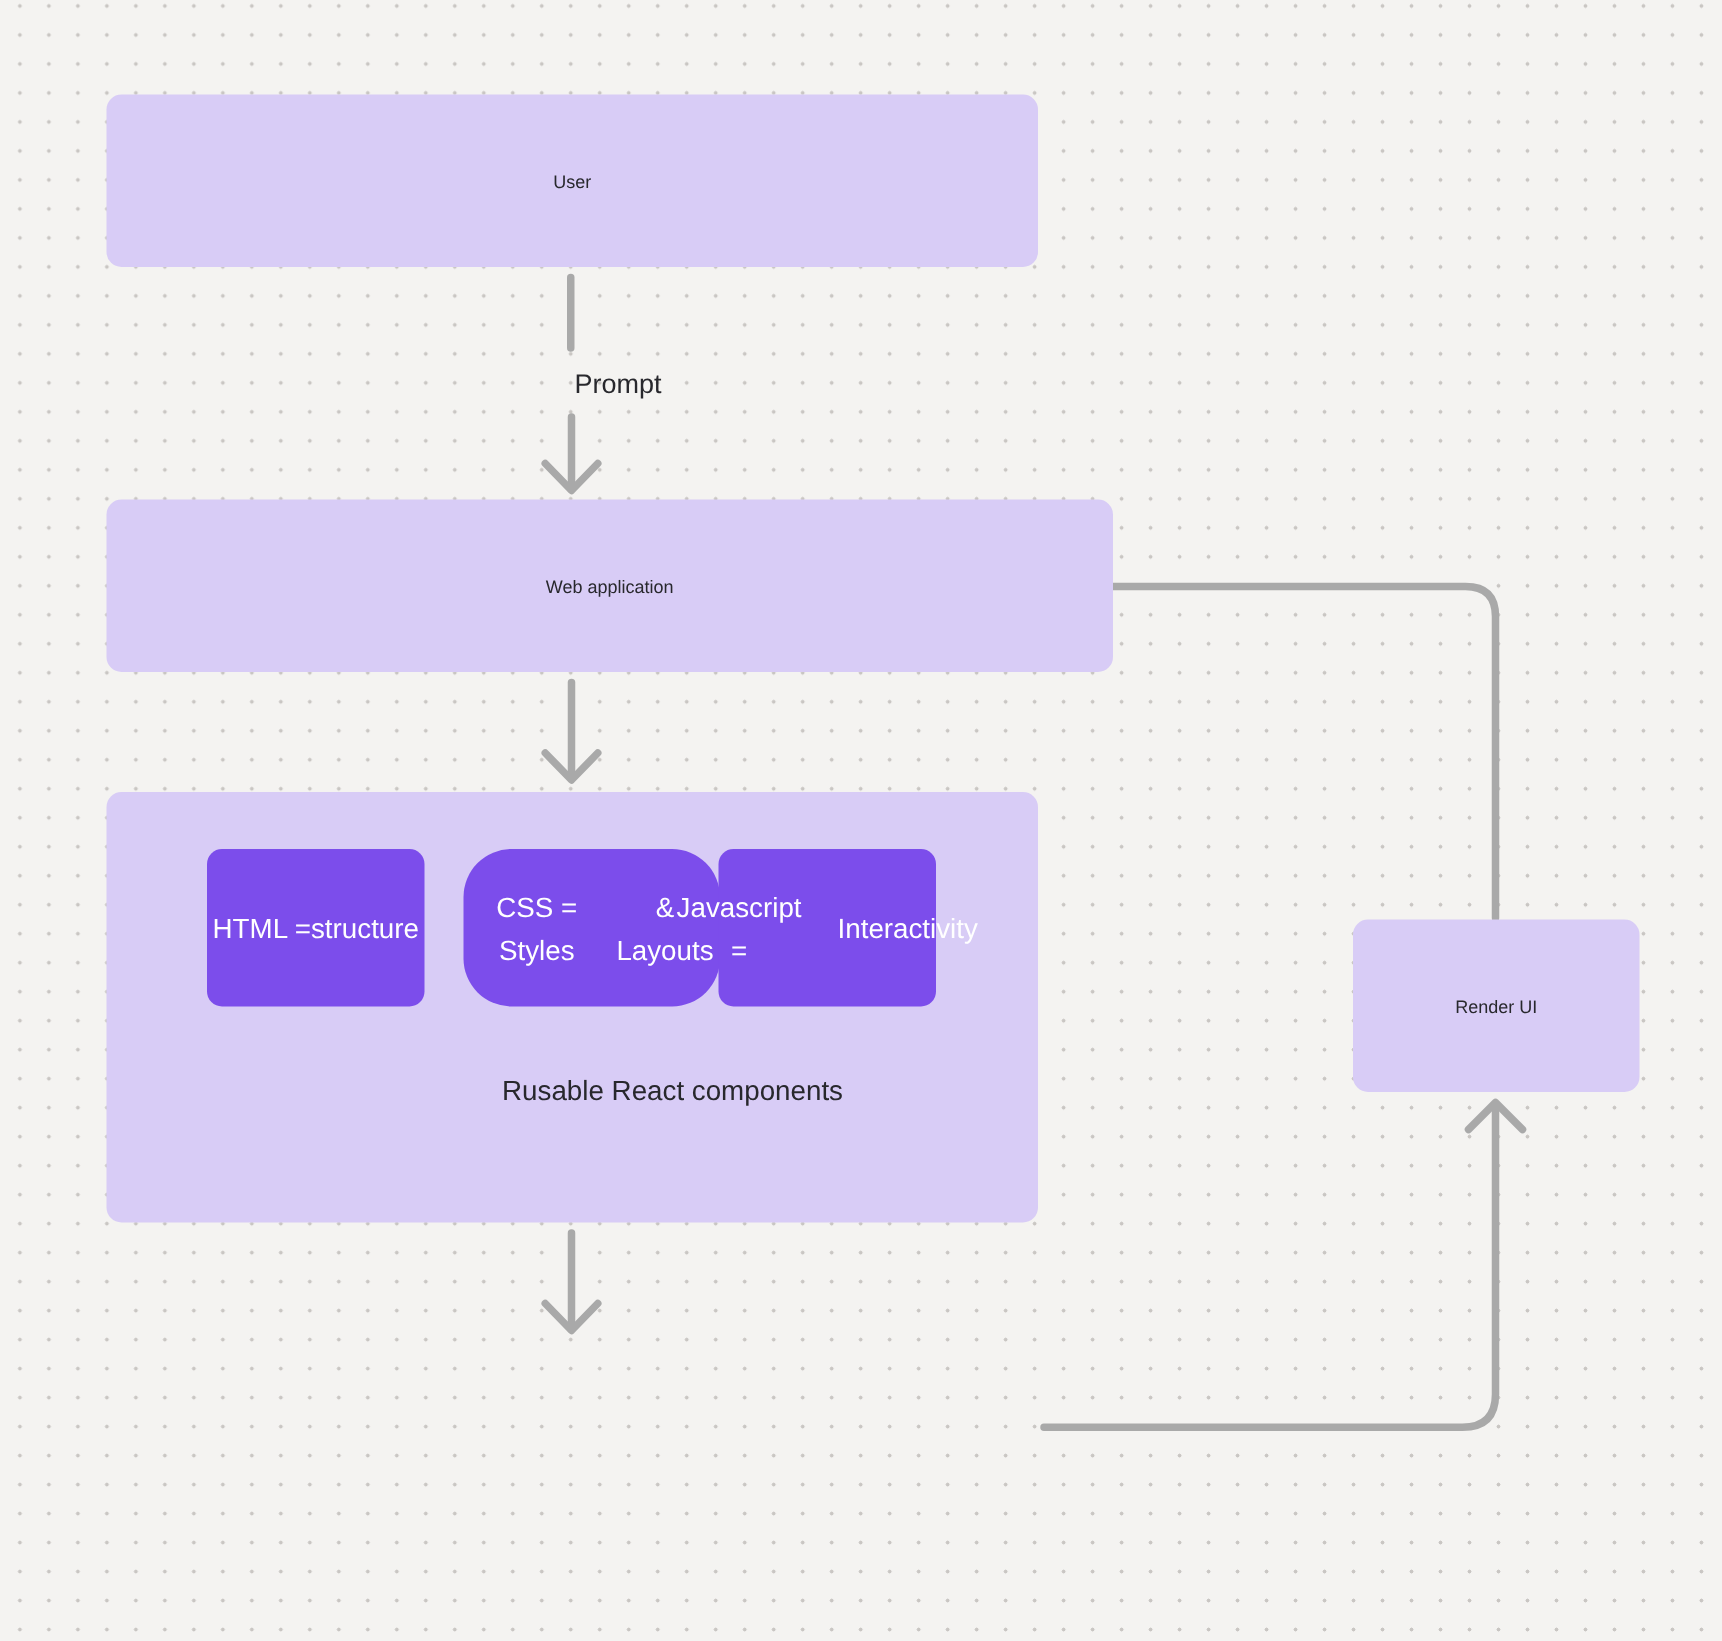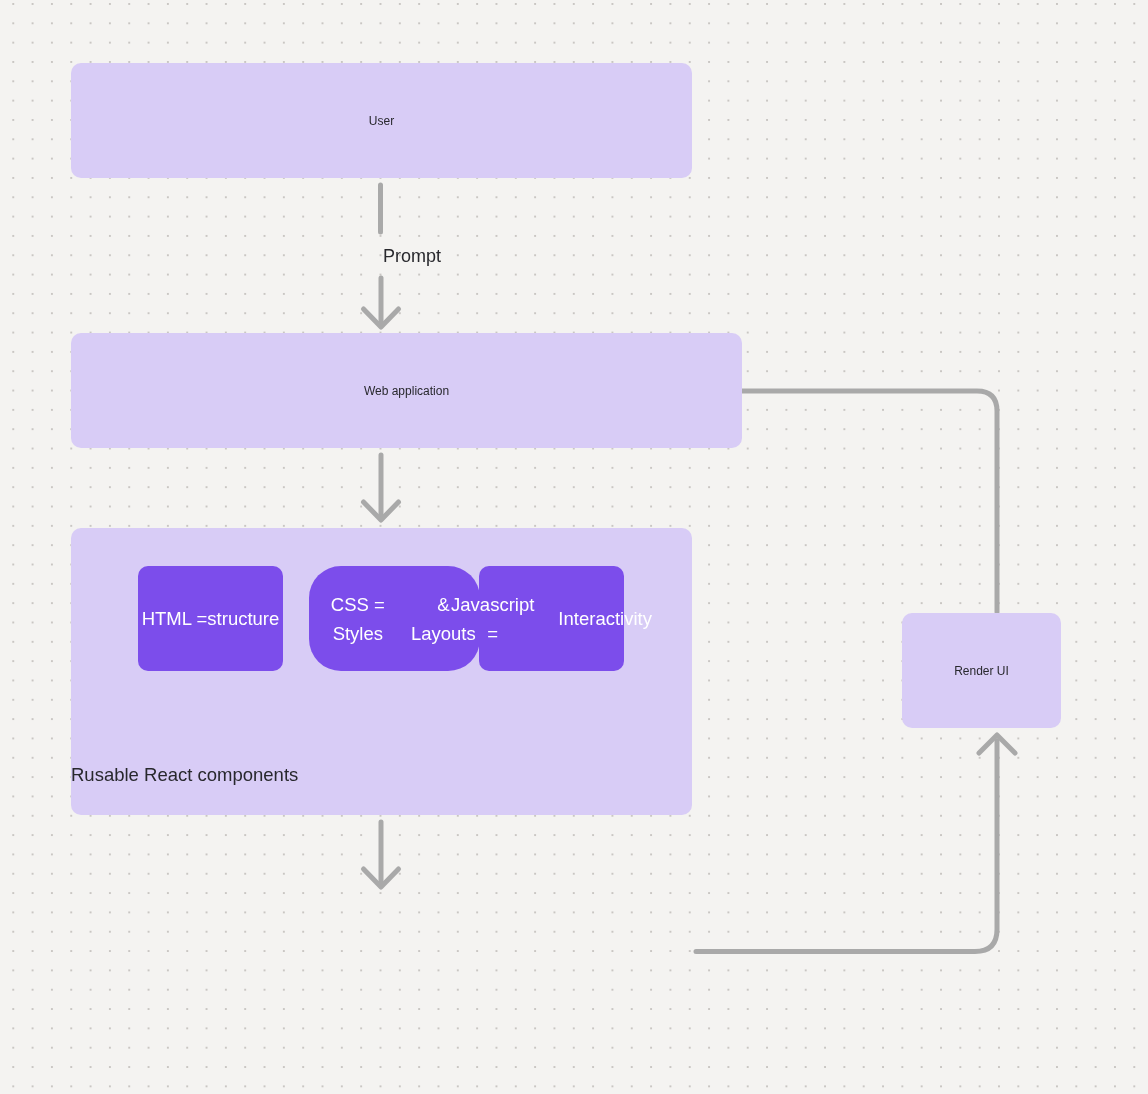--- a/index.html
+++ b/index.html
@@ -63,27 +63,26 @@
   .node-webapp{left:71px;top:333px;width:671px;height:115px;}
   .node-components{left:71px;top:528px;width:621px;height:287px;}
   .node-html{left:138px;top:566px;width:145px;height:105px;}
   .node-css{left:309px;top:566px;width:171px;height:105px;border-radius:32px;}
   .node-js{left:479px;top:566px;width:145px;height:105px;gap:24px;}
   .components-caption{
     position:absolute;
     left:71px;
     top:716px;
     width:491px;
-    text-align:left;
+    text-align:right;
     font-size:18.5px;
     color:var(--text-dark);
-    margin-top:48px;
   }
   .node-vite{left:71px;top:893px;width:621px;height:115px;}
-  .node-renderui{left:902px;top:613px;width:159px;height:115px;}
+  .node-renderui{left:902px;top:613px;width:191px;height:115px;}
   .edge-label{
     position:absolute;
     left:321px;
     top:246px;
     width:120px;
     text-align:right;
     font-size:18px;
     color:var(--text-dark);
   }
 </style>

